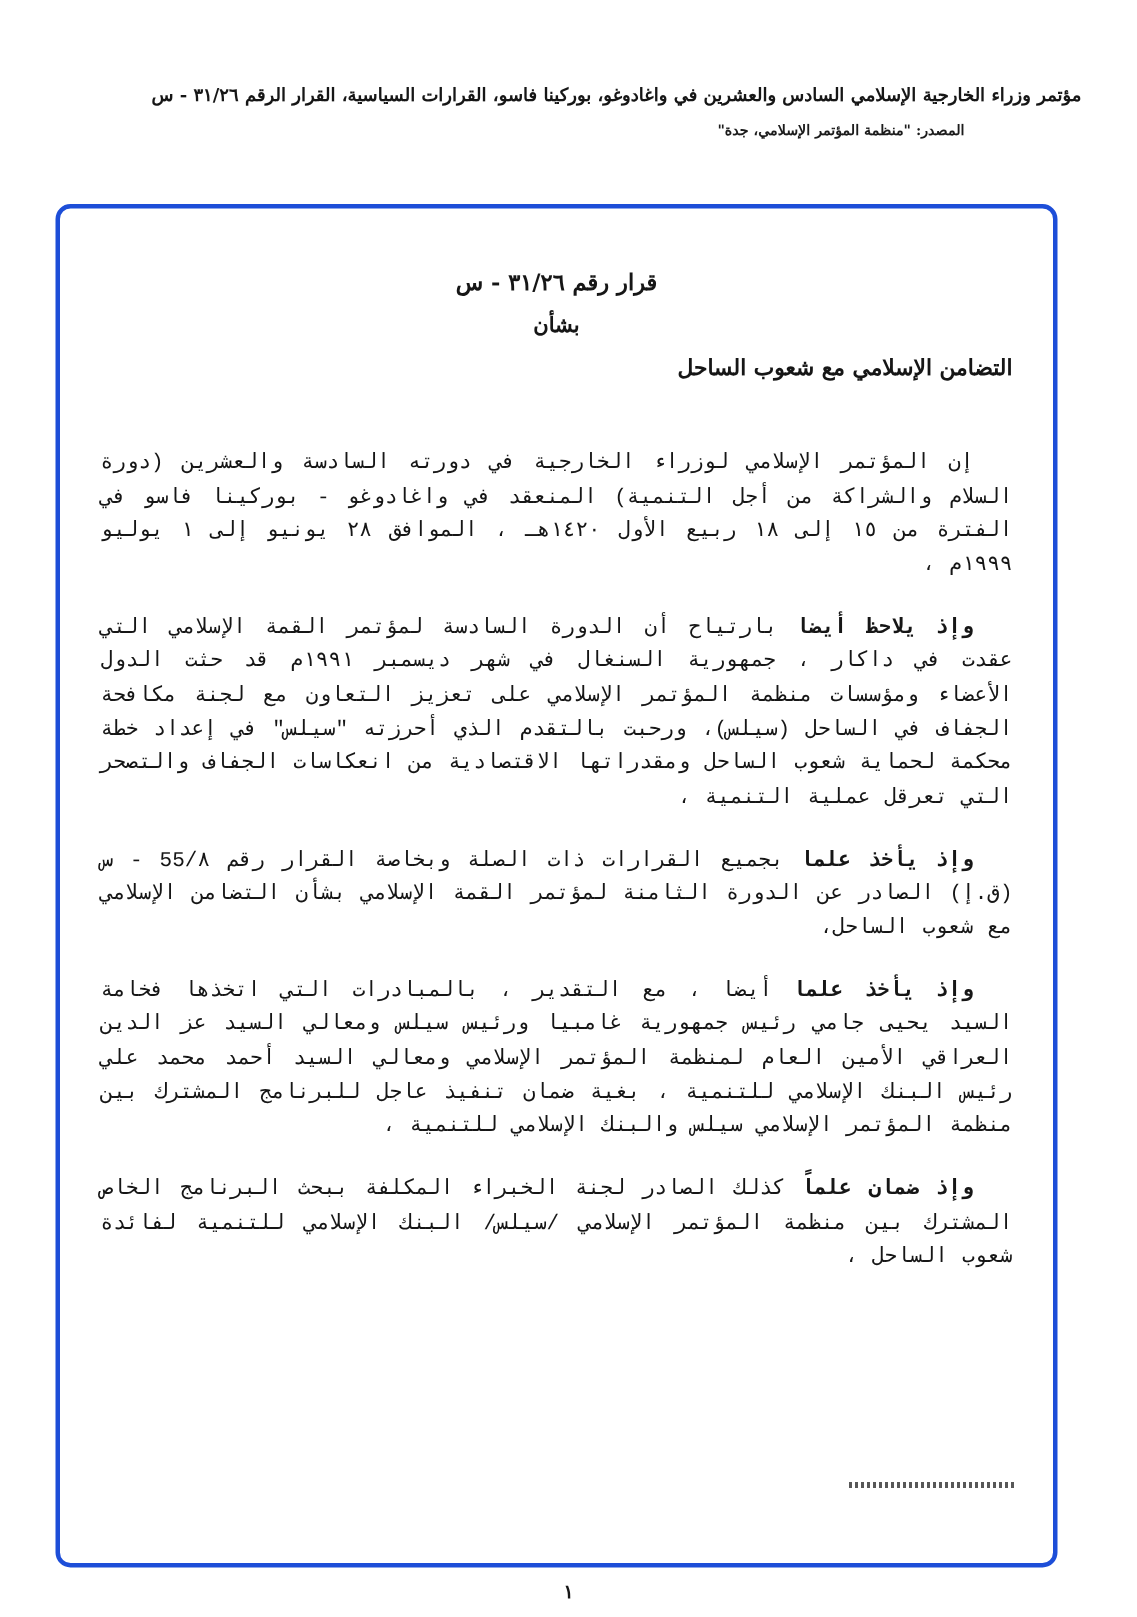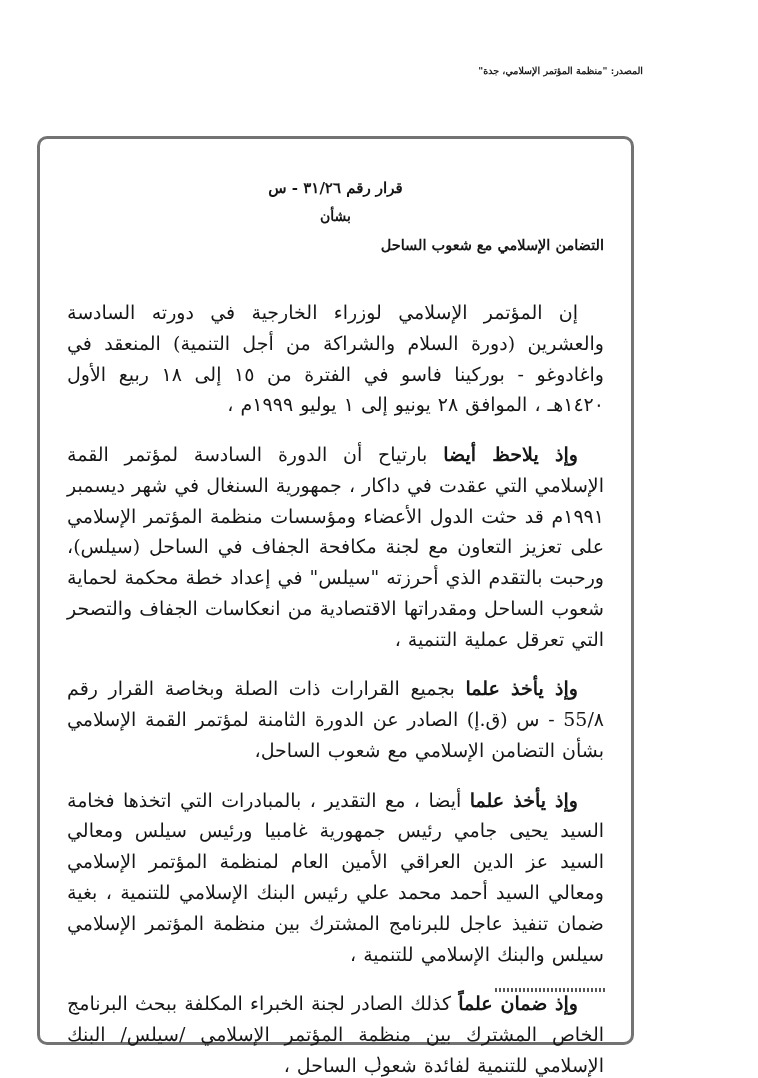--- a/index.html
+++ b/index.html
@@ -23,42 +23,43 @@
     white-space: nowrap; letter-spacing: 0;
   }
   .header-line2 {
     font-weight: bold; font-size: 9.5px; margin-top: 9px; margin-right: 78px;
     color: #1c1c1c;
   }
 
   
   .frame {
     position: absolute; left: 37px; top: 136px;
-    width: 597px; height: 909px;
-    border: 3px solid #737373; border-radius: 10px;
+    width: 668px; height: 909px;
+    border: 3px solid #1d4ed8; border-radius: 10px;
     box-sizing: border-box;
     direction: rtl;
     padding: 40px 27px 0 27px;
     background: #ffffff;
   }
 
   .res-title, .res-regarding, .res-subject {
     text-align: center; font-weight: bold;
   }
   .res-title   { font-size: 15px;   margin: 0 0 11px 0; }
   .res-regarding { font-size: 14px; margin: 0 0 12px 0; }
   .res-subject { font-size: 14.5px; margin: 0 0 44px 0; text-align: right; }
 
   .body-text { direction: rtl; }
   .para {
-    font-size: 19px; line-height: 1.62;
+    font-size: 14px; line-height: 1.62;
     text-align: justify; text-align-last: right;
     text-indent: 26px;
     margin: 0 0 19px 0;
     word-spacing: 1px;
+    font-family: Liberation Mono, monospace;
   }
   .para .lead { font-weight: bold; }
   .para-deep { text-indent: 118px; }
 
   
   .smudge {
     position: absolute; right: 26px; bottom: 50px;
     width: 110px; height: 4px; opacity: .85;
     background: repeating-linear-gradient(90deg, #3a3a3a 0 2px, rgba(0,0,0,0) 2px 4px);
   }
@@ -67,20 +68,21 @@
     position: absolute; bottom: 10px; left: 0; right: 0;
     text-align: center; font-size: 12.5px; font-weight: bold;
   }
 </style>
 </head>
 <body>
 
 <div class="page">
 
   <div class="top-header">
+    <div class="header-line1">مؤتمر وزراء الخارجية الإسلامي السادس والعشرين في واغادوغو، بوركينا فاسو، القرارات السياسية، القرار الرقم ٣١/٢٦ - س</div>
     <div class="header-line2">المصدر:  "منظمة المؤتمر الإسلامي، جدة"</div>
   </div>
 
   <div class="frame">
 
     <div class="res-title">قرار رقم ٣١/٢٦ - س</div>
     <div class="res-regarding">بشأن</div>
     <div class="res-subject">التضامن الإسلامي مع شعوب الساحل</div>
 
     <div class="body-text">

